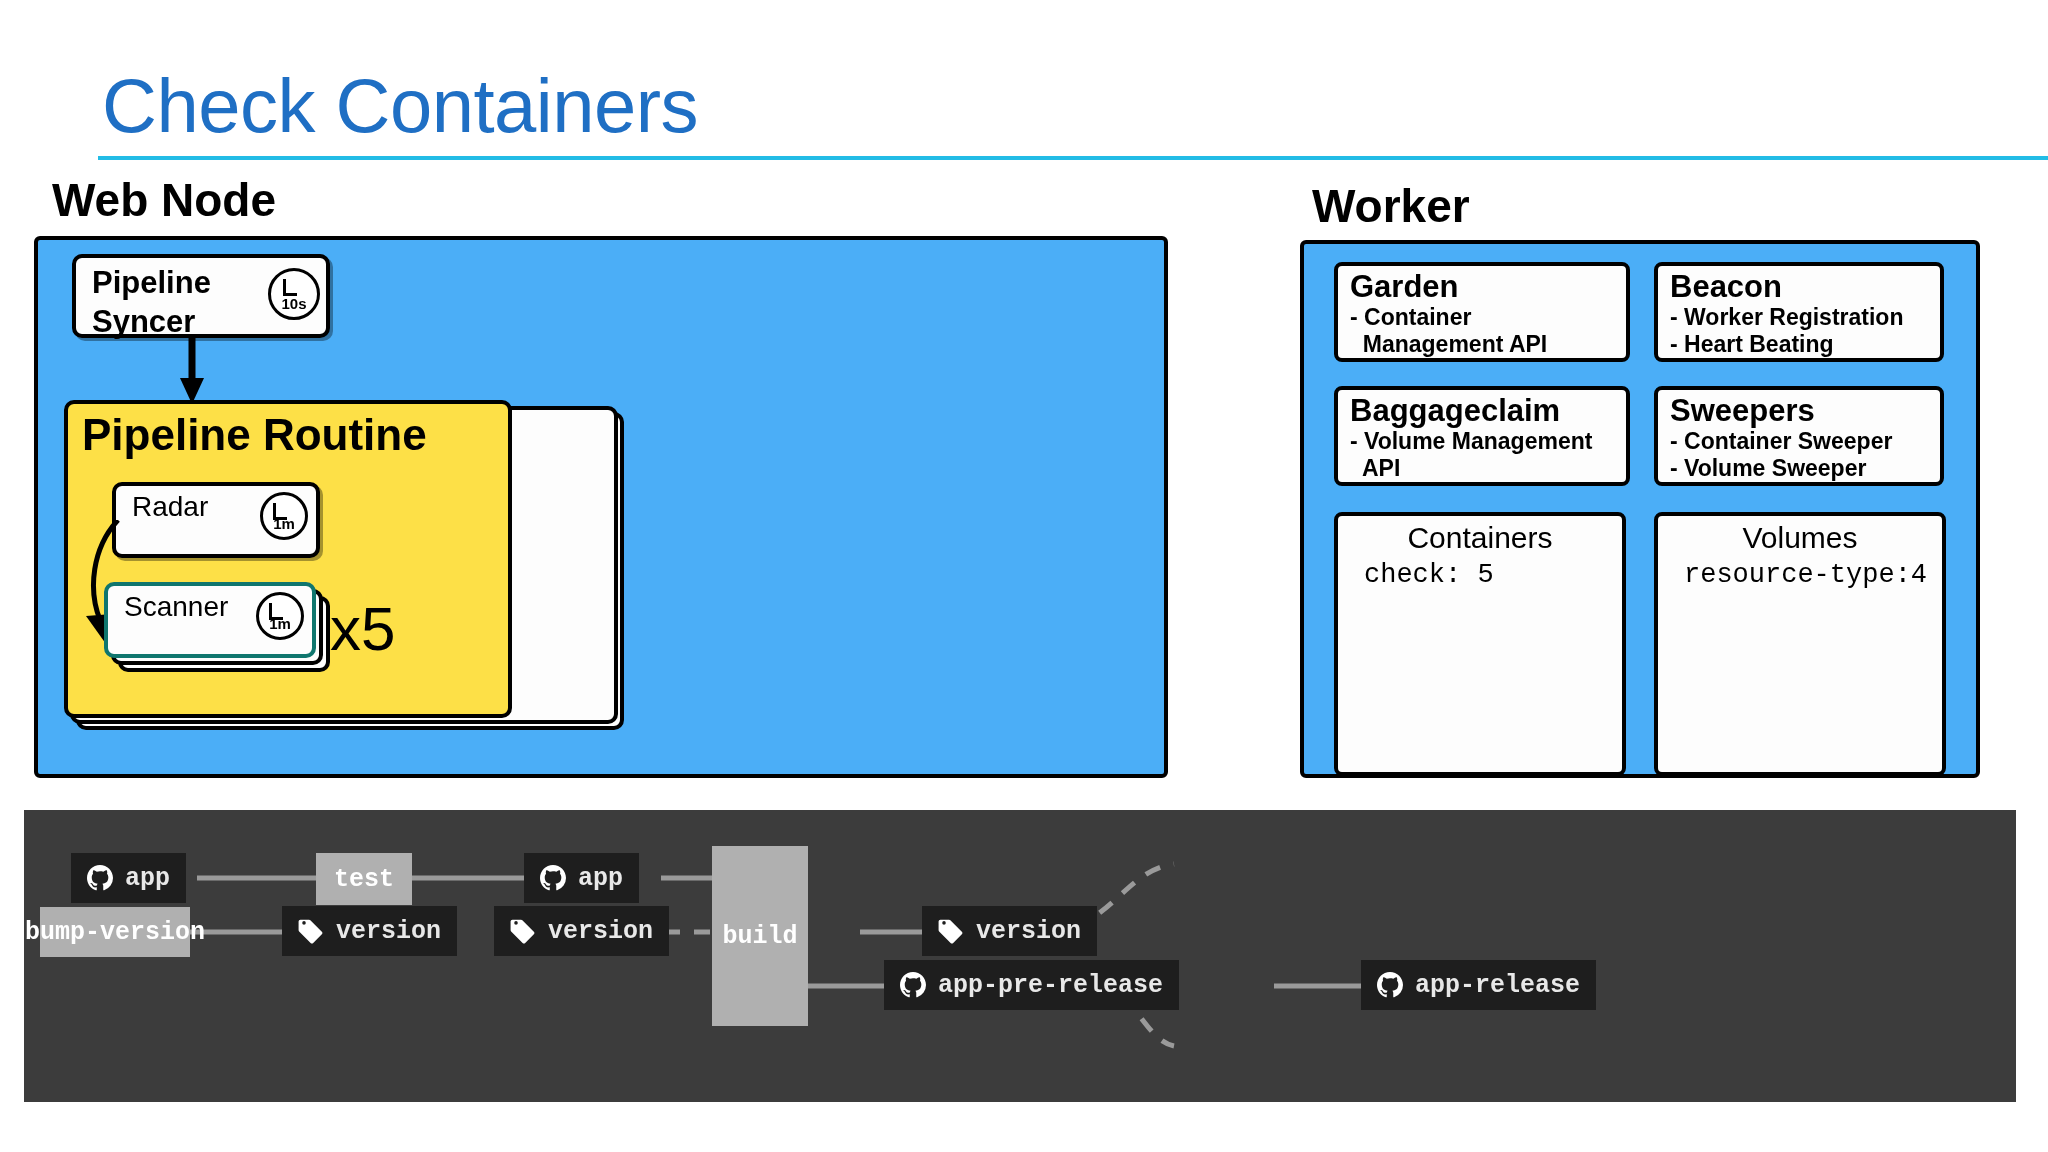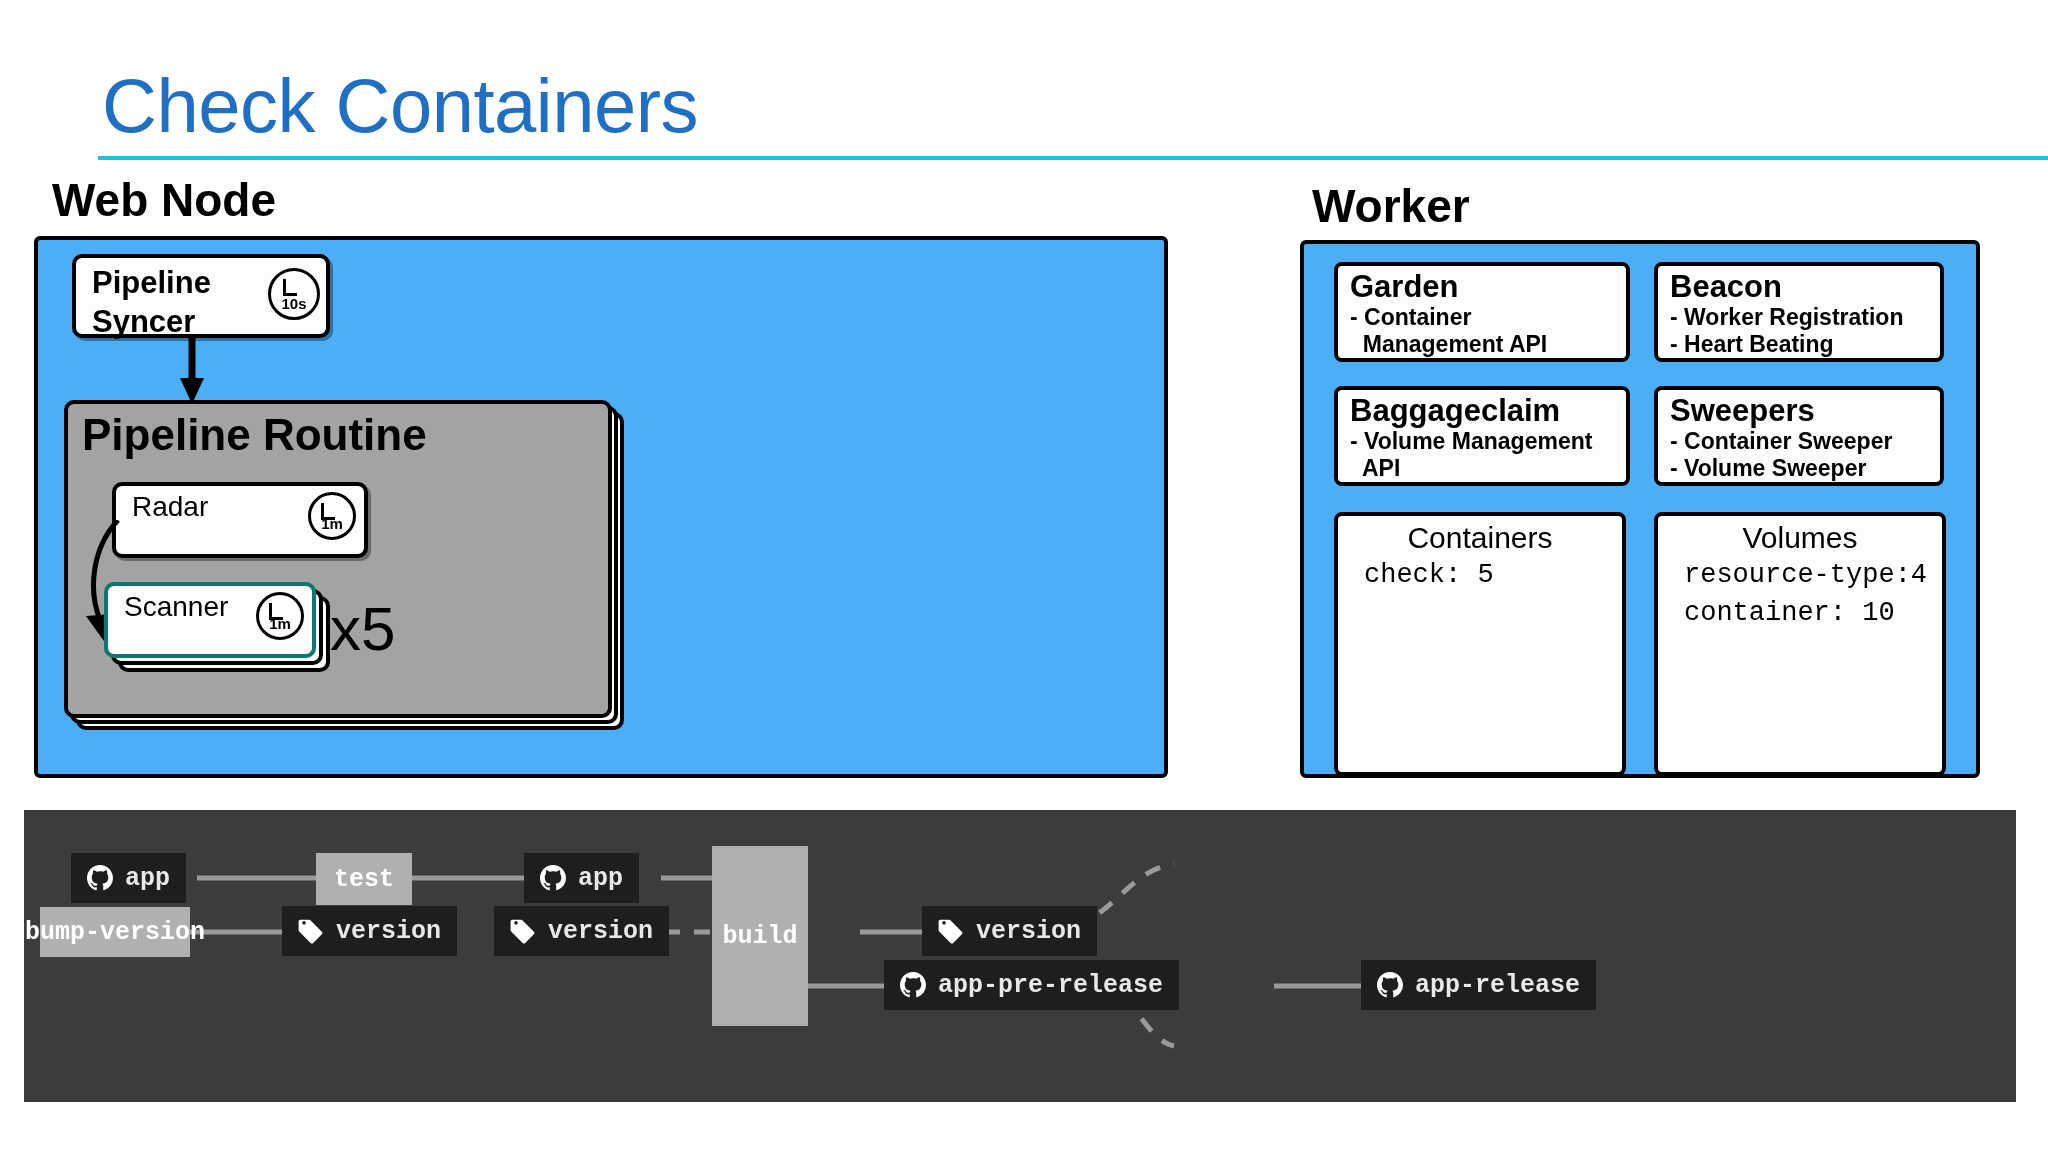--- a/index.html
+++ b/index.html
@@ -86,31 +86,31 @@
   }
 
   
   #routine-stack{position:absolute;left:64px;top:400px;width:560px;height:330px;}
   .stack-layer{
     position:absolute;
     background:#fdfdfd;border:4px solid #000;border-radius:10px;
     box-sizing:border-box;
   }
   #routine-card{
-    position:absolute;left:0;top:0;width:548px;height:318px;
-    background:#a3a3a3;border:4px solid #000;border-radius:10px;
+    position:absolute;left:0;top:0;width:448px;height:318px;
+    background:#fde047;border:4px solid #000;border-radius:10px;
     box-sizing:border-box;
   }
   #routine-title{
     position:absolute;left:14px;top:6px;
     font-size:44px;font-weight:bold;color:#000;line-height:1.15;
   }
 
   
-  #radar-box{left:104px;top:482px;width:256px;height:76px;}
+  #radar-box{left:104px;top:482px;width:208px;height:76px;}
   #scanner-stack{position:absolute;left:104px;top:582px;width:230px;height:100px;}
   #scanner-box{
     position:absolute;left:0;top:0;width:212px;height:76px;
     background:#fdfdfd;border:4px solid #0f766e;border-radius:10px;box-sizing:border-box;
   }
   .inner-label{
     position:absolute;left:16px;top:7px;
     font-size:28px;font-weight:500;color:#000;line-height:1;
   }
   #x5-label{
@@ -273,21 +273,20 @@
   <span class="wline">- Volume Sweeper</span>
 </div>
 
 <div id="containers-box" class="statbox">
   <span class="stitle">Containers</span>
   <span class="sline">check: 5</span>
 </div>
 <div id="volumes-box" class="statbox">
   <span class="stitle">Volumes</span>
   <span class="sline">resource-type:4</span>
-  <span class="sline">container: 10</span>
 </div>
 
 <div id="pipeline-panel">
 
   <svg id="edges-svg" viewBox="0 0 1992 292">
     <g stroke="#9a9a9a" stroke-width="5" fill="none">
       <line x1="173" y1="68" x2="292" y2="68"></line>
       <line x1="388" y1="68" x2="500" y2="68"></line>
       <line x1="637" y1="68" x2="688" y2="68"></line>
       <line x1="165" y1="122" x2="258" y2="122"></line>

